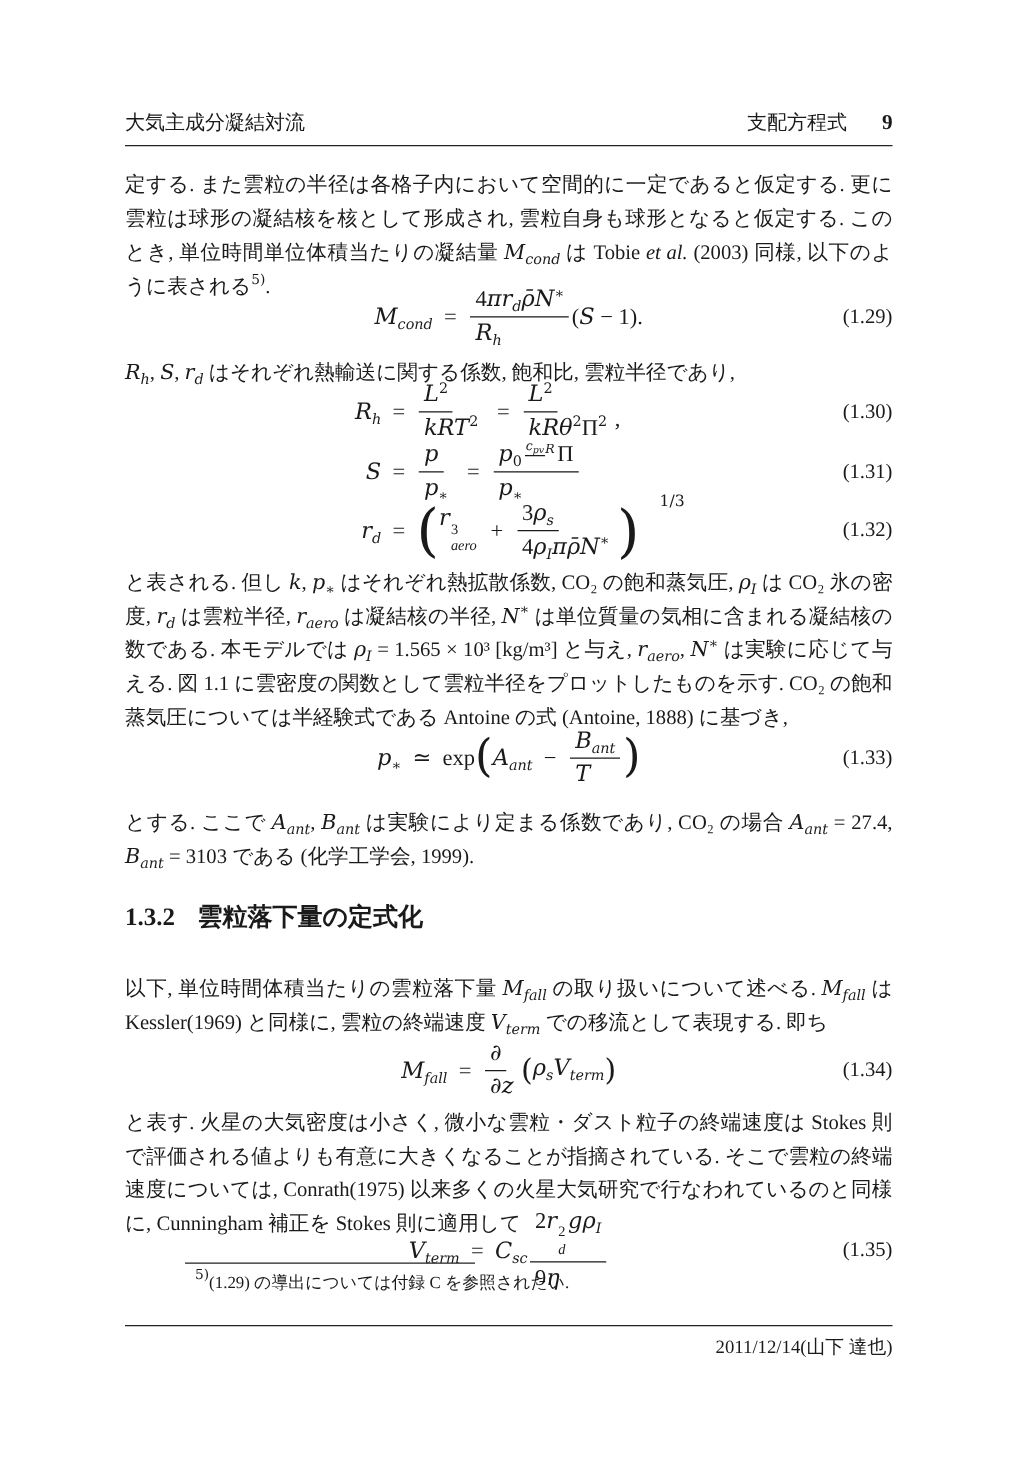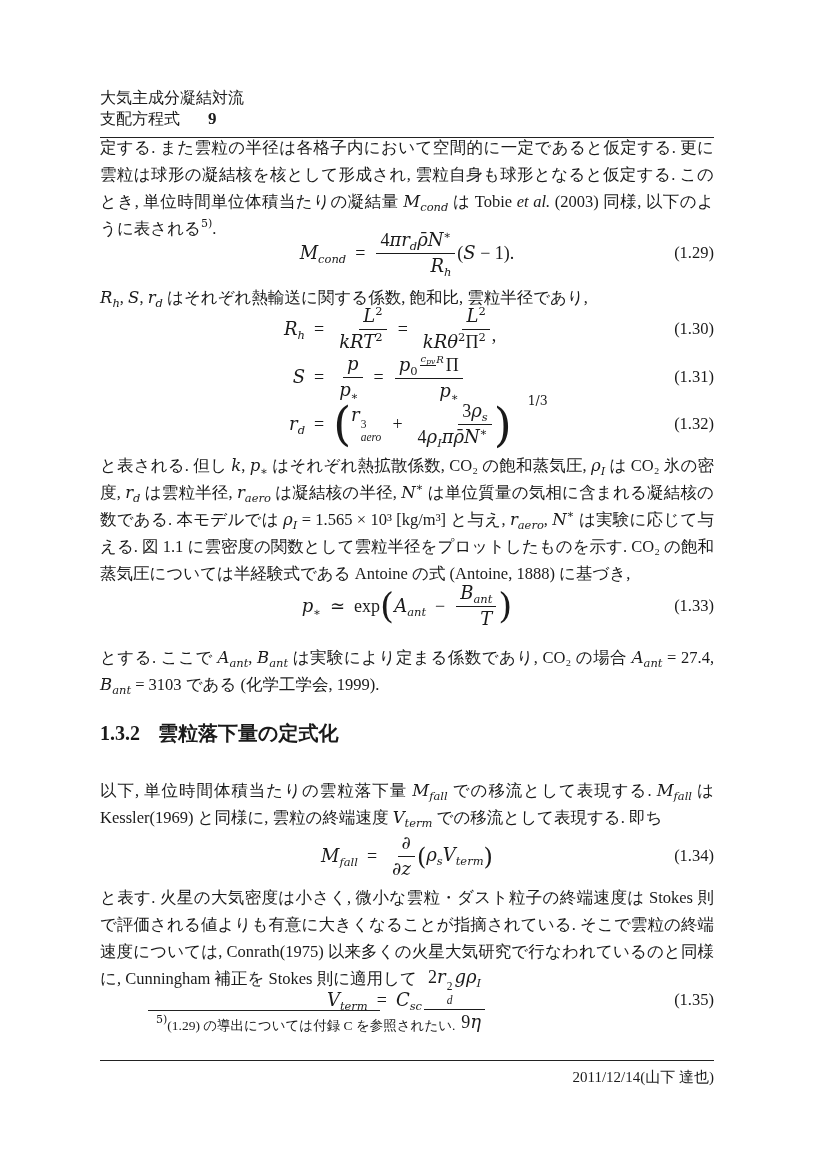--- a/index.html
+++ b/index.html
@@ -7,21 +7,21 @@
     width:826px;height:1169px;position:relative;background:#ffffff;color:#1a1a1a;
     font-family:"Liberation Serif","DejaVu Serif",serif;
     -webkit-font-smoothing:antialiased;
   }
   .page{position:absolute;inset:0;overflow:hidden;}
   .blk{position:absolute;left:100px;width:614px;}
 
   
   .hdr{top:88px;display:flex;justify-content:space-between;align-items:baseline;
        border-bottom:1.5px solid #222;padding-bottom:7px;font-size:16px;
-       font-family:"Liberation Sans","DejaVu Sans",sans-serif;flex-direction:column;}
+       font-family:"Liberation Sans","DejaVu Sans",sans-serif;}
   .hdr-right{display:flex;gap:28px;align-items:baseline;}
   .pageno{font-family:"Liberation Serif","DejaVu Serif",serif;font-weight:bold;font-size:17px;}
 
   
   .body{margin:0;font-size:16.5px;line-height:27px;text-align:justify;}
   .p1{top:134px}.p2{top:284px}.p3{top:452px}.p4{top:644px}.p5{top:777px}.p6{top:884px}
 
   
   .m{font-family:"DejaVu Serif",serif;font-style:italic;}
   .i{font-style:italic;}
@@ -35,21 +35,21 @@
   .eq{display:flex;align-items:center;justify-content:center;font-size:18px;}
   .eqrow{display:flex;align-items:center;justify-content:flex-start;font-size:18px;}
   .eqnum{position:absolute;right:0;top:50%;transform:translateY(-50%);
          font-size:16.5px;font-style:normal;font-family:"Liberation Serif","DejaVu Serif",serif;}
   .e129{top:224px;height:58px}.e130{top:306px;height:46px}.e131{top:350px;height:54px}
   .e132{top:394px;height:60px}.e133{top:578px;height:56px}.e134{top:833px;height:46px}
   .e135{top:974px;height:52px}
   .lhs{width:205px;text-align:right;flex:none;}
   .rel{margin:0 9px;flex:none;}
   .atom{flex:none;white-space:nowrap;}
-  .frac{display:inline-flex;flex-direction:column;align-items:flex-end;flex:none;
+  .frac{display:inline-flex;flex-direction:column;align-items:flex-start;flex:none;
         vertical-align:middle;margin:16px 2px;}
   .frac .fn{display:block;padding:0 4px 2px;border-bottom:1.3px solid #1a1a1a;
             text-align:center;line-height:1.15;white-space:nowrap;}
   .frac .fd{display:block;padding:2px 4px 0;text-align:center;line-height:1.15;white-space:nowrap;}
   .sfrac{display:inline-flex;flex-direction:row;align-items:center;font-size:10px;
          line-height:1.1;vertical-align:9px;margin:0 2px;}
   .sfrac .sfn{border-bottom:0.8px solid #1a1a1a;padding:0 1px 1px;}
   .sfrac .sfd{padding-top:1px;}
   .ss{display:inline-flex;flex-direction:column;align-items:flex-start;font-size:11.5px;
       line-height:1.15;vertical-align:-7px;margin:0 2px 0 1px;}
@@ -169,21 +169,21 @@
       <span class="eqnum">(1.33)</span>
     </div>
 
   <p class="blk body p4"><span>とする. ここで </span><span class="m">A</span><sub class="it">ant</sub><span>, </span><span class="m">B</span><sub class="it">ant</sub><span> は実験により定まる係数であり, CO₂ の場合 </span><span class="m">A</span><sub class="it">ant</sub><span> = 27.4, </span><span class="m">B</span><sub class="it">ant</sub><span> = 3103 である (化学工学会, 1999).</span></p>
 
   <h2 class="blk sec">
       <span class="secnum">1.3.2</span>
       <span class="sectitle">雲粒落下量の定式化</span>
     </h2>
 
-  <p class="blk body p5"><span>以下, 単位時間体積当たりの雲粒落下量 </span><span class="m">M</span><sub class="it">fall</sub><span> での移流として表現する. </span><span class="m">M</span><sub class="it">fall</sub><span> は Kessler(1969) と同様に, 雲粒の終端速度 </span><span class="m">V</span><sub class="it">term</sub><span> での移流として表現する. 即ち</span></p>
+  <p class="blk body p5"><span>以下, 単位時間体積当たりの雲粒落下量 </span><span class="m">M</span><sub class="it">fall</sub><span> の取り扱いについて述べる. </span><span class="m">M</span><sub class="it">fall</sub><span> は Kessler(1969) と同様に, 雲粒の終端速度 </span><span class="m">V</span><sub class="it">term</sub><span> での移流として表現する. 即ち</span></p>
 
   <div class="blk eq e134">
       <span class="atom"><span class="m">M</span><sub class="it">fall</sub></span>
       <span class="rel">=</span>
       <span class="frac">
         <span class="fn m">∂</span>
         <span class="fd m">∂z</span>
       </span>
       <span class="atom"><span class="bp3">(</span><span class="m">ρ</span><sub class="it">s</sub><span class="m">V</span><sub class="it">term</sub><span class="bp3">)</span></span>
       <span class="eqnum">(1.34)</span>

